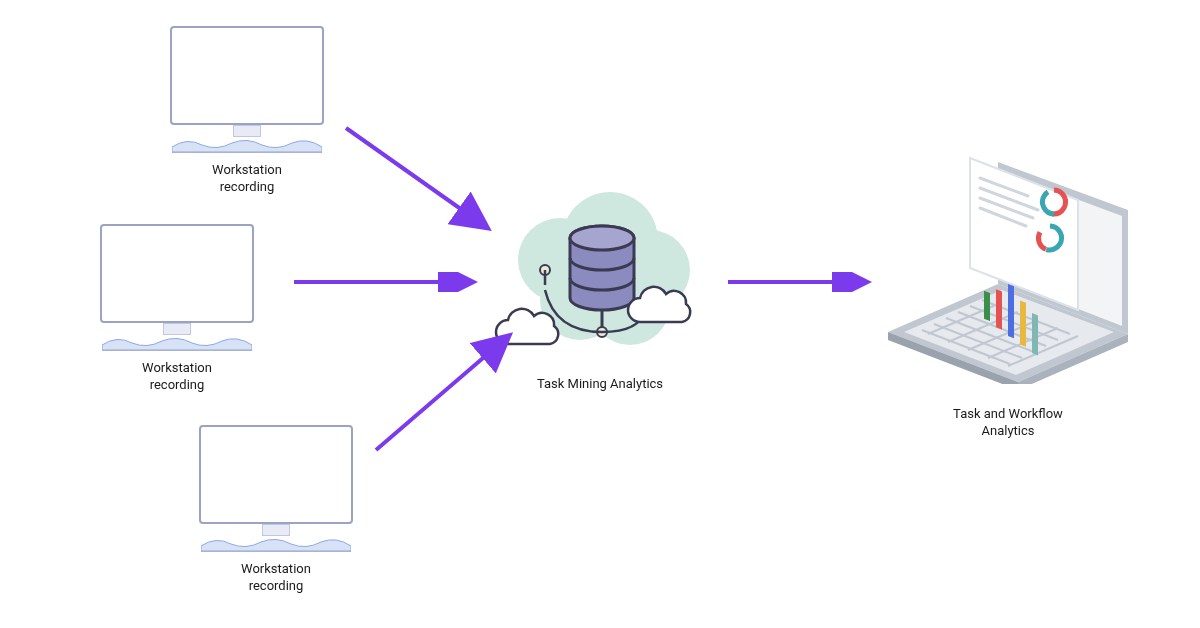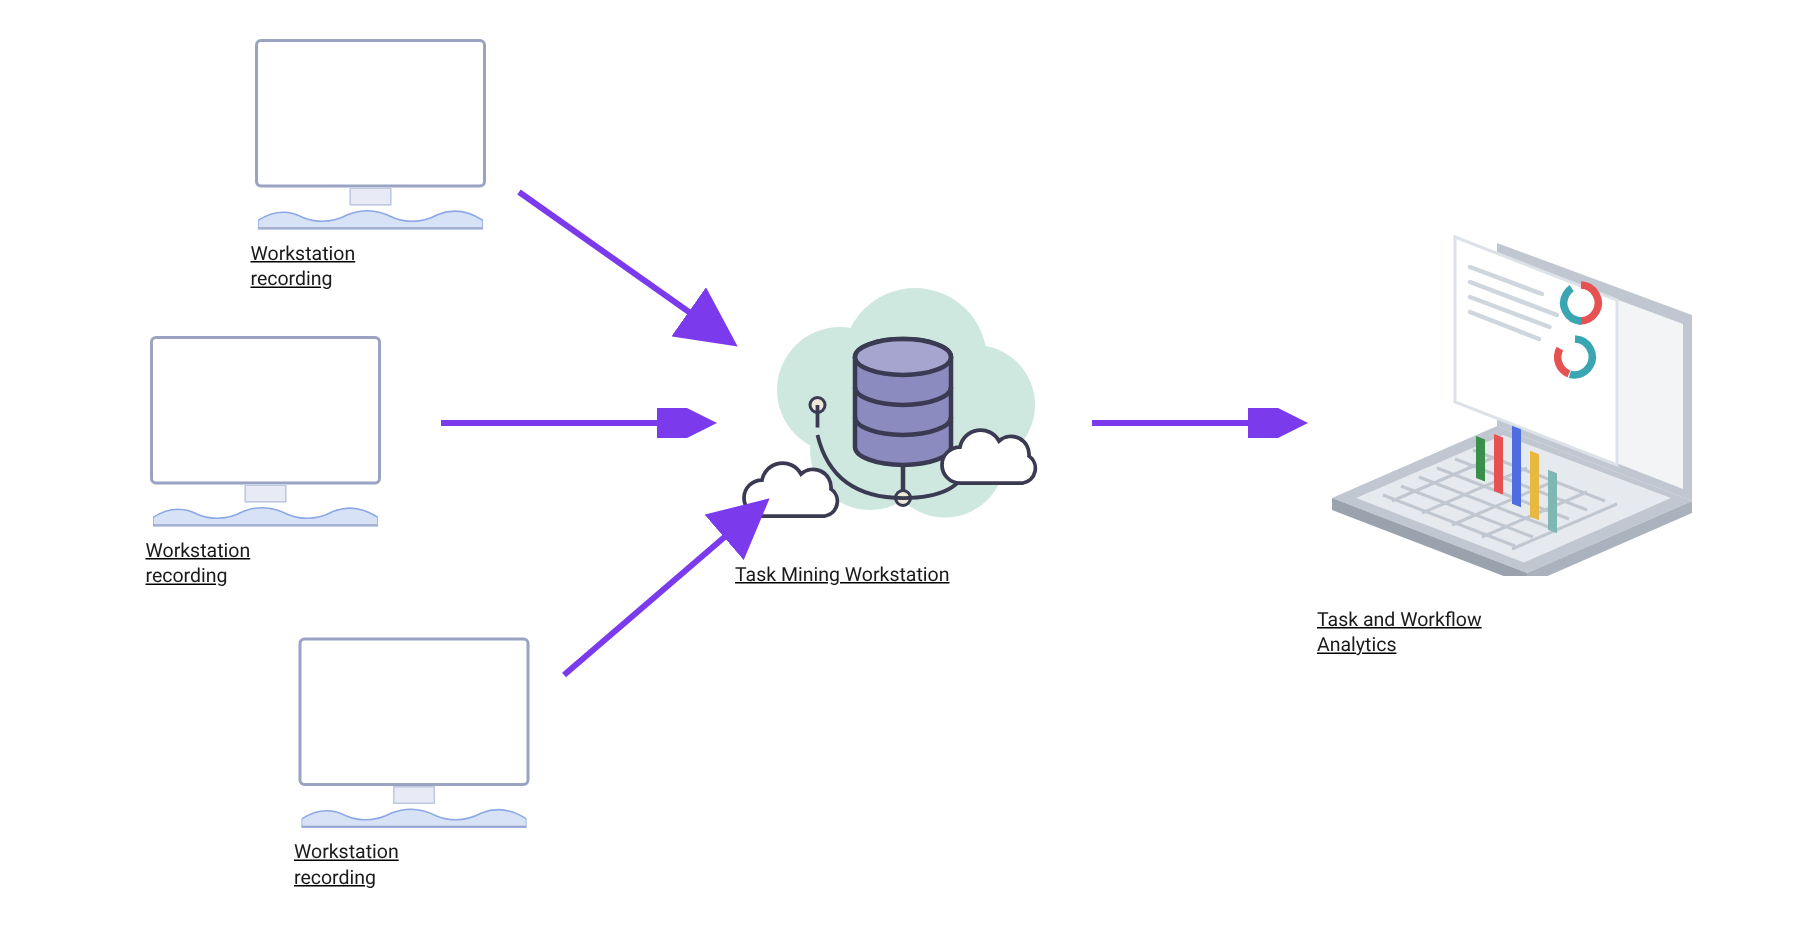--- a/index.html
+++ b/index.html
@@ -7,21 +7,21 @@
     padding: 0;
     width: 1200px;
     height: 628px;
     background: #ffffff;
     font-family: -apple-system, BlinkMacSystemFont, "Segoe UI", Roboto, sans-serif;
     position: relative;
     overflow: hidden;
   }
   .node {
     position: absolute;
-    text-decoration: underline;
+    text-align: center;
   }
   .label {
     font-size: 13px;
     color: #1a1a1a;
     line-height: 1.3;
     margin-top: 6px;
   }
   .monitor {
     width: 160px;
     height: 130px;
@@ -147,21 +147,21 @@
       <path d="M112 142 Q65 142 55 100" fill="none" stroke="#3a3a52" stroke-width="2.5"></path>
       <circle cx="55" cy="80" r="5" fill="#ece9d6" stroke="#3a3a52" stroke-width="2"></circle>
       <line x1="55" y1="80" x2="55" y2="95" stroke="#3a3a52" stroke-width="2.5"></line>
 
       <g fill="#ffffff" stroke="#3a3a52" stroke-width="2.5">
         <path d="M150 108 a14 14 0 0 1 26 -4 a12 12 0 0 1 20 10 a10 10 0 0 1 -4 18 h-42 a12 12 0 0 1 0 -24 z"></path>
         <path d="M18 130 a14 14 0 0 1 26 -4 a12 12 0 0 1 20 10 a10 10 0 0 1 -4 18 h-42 a12 12 0 0 1 0 -24 z"></path>
       </g>
     </svg>
   </div>
-  <div class="label">Task Mining Workstation</div>
+  <div class="label">Task Mining Analytics</div>
 </div>
 
 <div class="node" style="left:878px; top:154px;">
   <div class="laptop">
     <svg width="260" height="230" viewBox="0 0 260 230">
 
       <polygon points="10,178 140,228 250,180 120,130" fill="#c0c7d0"></polygon>
       <polygon points="10,178 140,228 140,236 10,186" fill="#9aa3ad"></polygon>
       <polygon points="140,228 250,180 250,188 140,236" fill="#aab3bd"></polygon>
 

